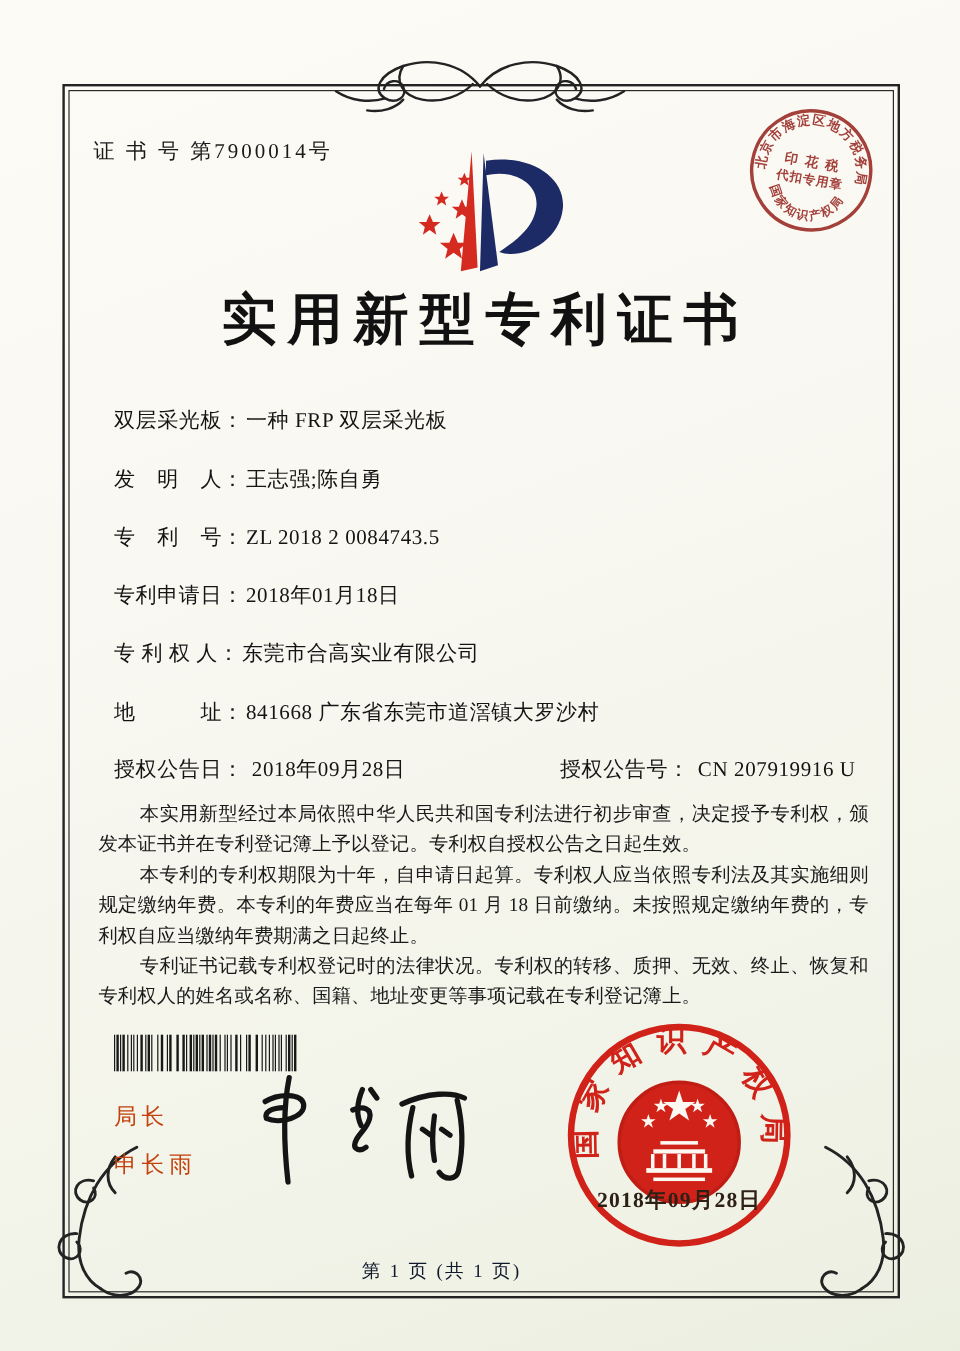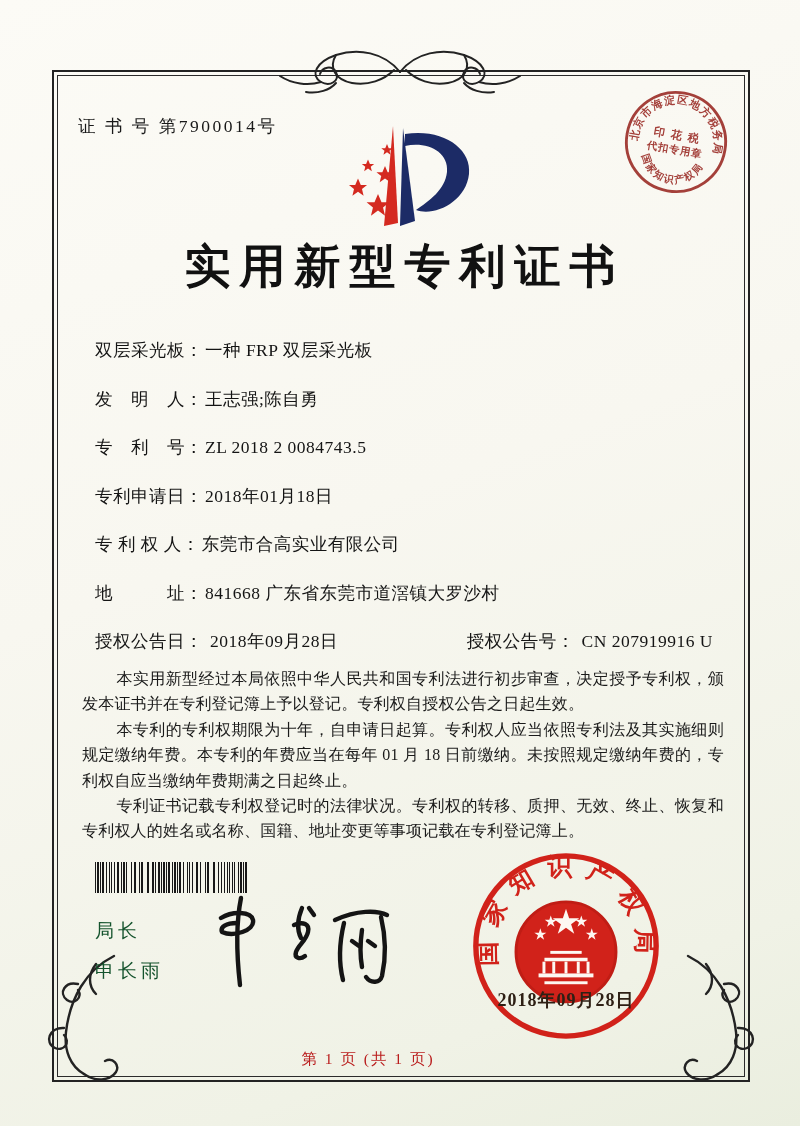--- a/index.html
+++ b/index.html
@@ -38,31 +38,31 @@
   .paras{
     left:82px;top:666px;width:642px;font-size:16px;line-height:25.4px;
     text-align:justify;color:#1a1a1a;letter-spacing:.2px;
   }
   .paras p{margin:0;text-indent:2.15em;}
   .barcode{
     left:95px;top:862px;width:218px;height:31px;overflow:hidden;
     white-space:nowrap;font-size:0;
   }
   .barcode span{display:inline-block;height:31px;background:#181818;vertical-align:top;}
-  .signer{left:95px;top:918px;font-size:19px;letter-spacing:4px;color:#14532d;}
+  .signer{left:95px;top:918px;font-size:19px;letter-spacing:4px;color:#c2410c;}
   .signer div{margin-bottom:14px;}
   .sig{left:205px;top:888px;}
   .sealwrap{left:468px;top:848px;width:196px;height:196px;}
   .sealdate{
     left:470px;top:988px;width:192px;text-align:center;
     font-size:18px;font-weight:700;letter-spacing:1px;color:#2e2015;z-index:5;
   }
   .footer{
     left:0;right:64px;top:1049px;text-align:center;
-    font-size:15.5px;letter-spacing:2px;color:#b91c1c;
+    font-size:15.5px;letter-spacing:2px;color:#0f172a;
   }
   .stampwrap{left:620px;top:86px;width:112px;height:112px;transform:rotate(10deg);opacity:.92;}
   .logowrap{left:330px;top:120px;}
   .orn{color:#222;}
 </style>
 </head>
 <body>
 
 <div class="frame"></div>
 

